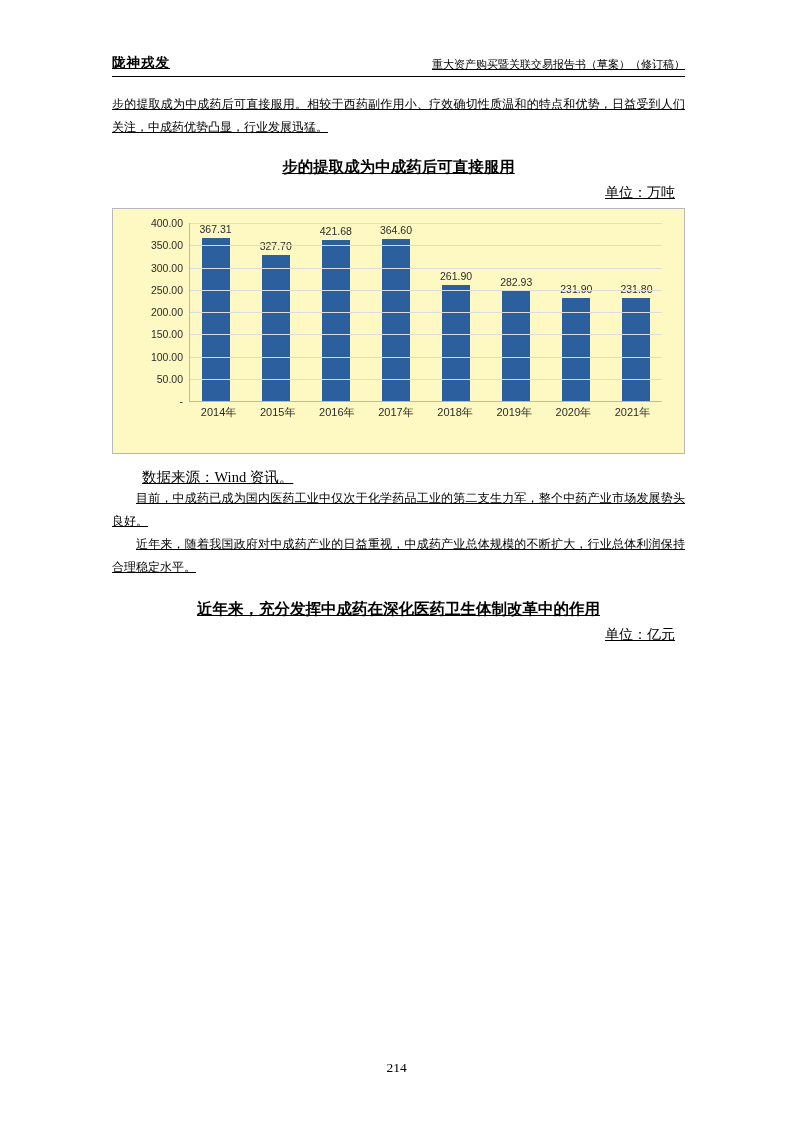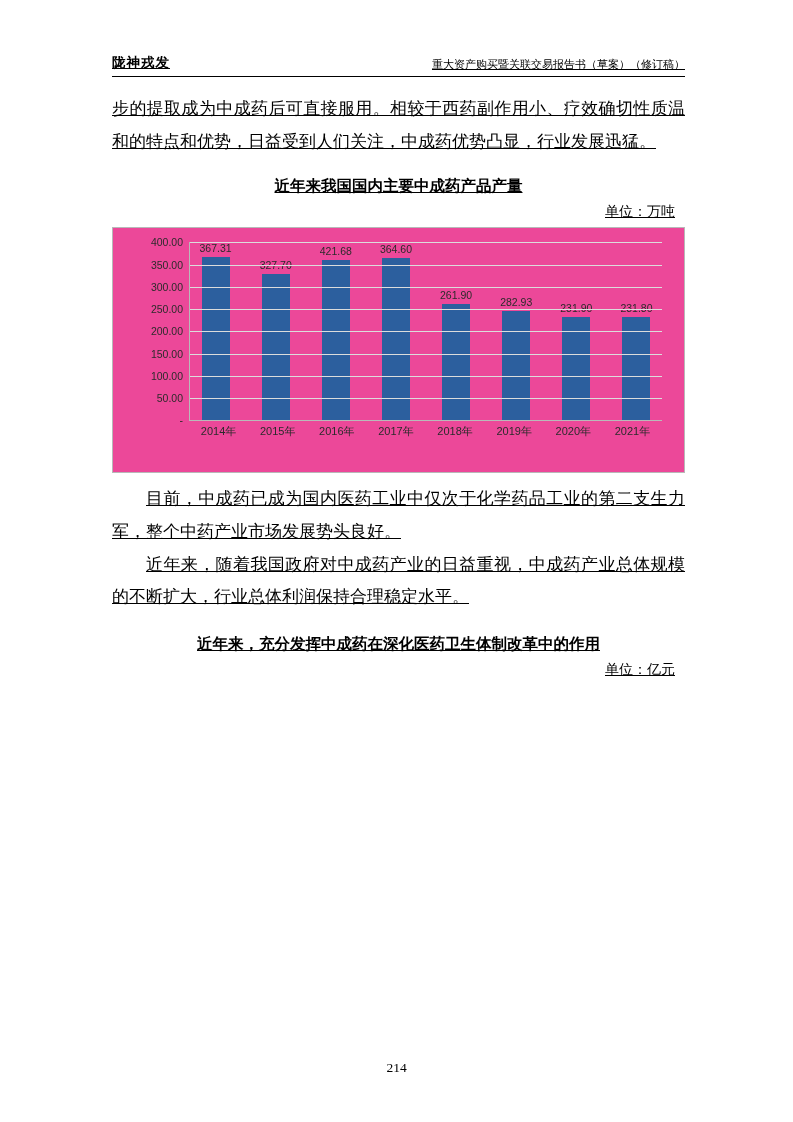--- a/index.html
+++ b/index.html
@@ -39,21 +39,21 @@
     font-weight: bold;
     letter-spacing: 1px;
     font-size: 13.5px;
   }
   .header-right {
     font-size: 11px;
     letter-spacing: 0px;
   }
   
   p.body {
-    font-size: 17px;
+    font-size: 12px;
     line-height: 1.92;
     margin: 0 0 0 0;
     text-align: justify;
     text-justify: inter-ideograph;
   }
   p.indent { text-indent: 2em; }
 
   
   .chart-title {
     text-align: center;
@@ -65,21 +65,21 @@
   .unit-line {
     text-align: right;
     font-size: 14px;
     margin: 0 10px 6px 0;
   }
   .chart-wrap {
     border: 1px solid #b8b8b8;
     height: 246px;
     position: relative;
     box-sizing: border-box;
-    background: #ec4899;
+    background: #fef9c3;
   }
   .chart-inner {
     position: absolute;
     left: 0; right: 0; top: 0; bottom: 0;
   }
   .y-axis-labels {
     position: absolute;
     left: 18px;
     top: 14px;
     width: 52px;
@@ -182,21 +182,21 @@
 
 <div class="page">
 
   <div class="header">
     <div class="header-left">陇神戎发</div>
     <div class="header-right">重大资产购买暨关联交易报告书（草案）（修订稿）</div>
   </div>
 
   <p class="body">步的提取成为中成药后可直接服用。相较于西药副作用小、疗效确切性质温和的特点和优势，日益受到人们关注，中成药优势凸显，行业发展迅猛。</p>
 
-  <div class="chart-title">近年来我国国内主要中成药产品产量</div>
+  <div class="chart-title">步的提取成为中成药后可直接服用</div>
   <div class="unit-line">单位：万吨</div>
 
   <div class="chart-wrap">
     <div class="chart-inner">
       <div class="y-axis-labels">
           <div style="top: 0px;">400.00</div>
           <div style="top: 22.25px;">350.00</div>
           <div style="top: 44.5px;">300.00</div>
           <div style="top: 66.75px;">250.00</div>
           <div style="top: 89px;">200.00</div>
@@ -255,22 +255,23 @@
           <div>2016年</div>
           <div>2017年</div>
           <div>2018年</div>
           <div>2019年</div>
           <div>2020年</div>
           <div>2021年</div>
         </div>
     </div>
   </div>
 
-
-  <p class="body indent" style="margin-top:10px;">目前，中成药已成为国内医药工业中仅次于化学药品工业的第二支生力军，整个中药产业市场发展势头良好。</p>
+  <div class="source-line">数据来源：Wind 资讯。</div>
+
+  <p class="body indent" style="">目前，中成药已成为国内医药工业中仅次于化学药品工业的第二支生力军，整个中药产业市场发展势头良好。</p>
 
 
   <p class="body indent">近年来，随着我国政府对中成药产业的日益重视，中成药产业总体规模的不断扩大，行业总体利润保持合理稳定水平。</p>
 
   <div class="chart2-title">近年来，充分发挥中成药在深化医药卫生体制改革中的作用</div>
   <div class="unit-line">单位：亿元</div>
 
   <div class="page-number">214</div>
 </div>
 

